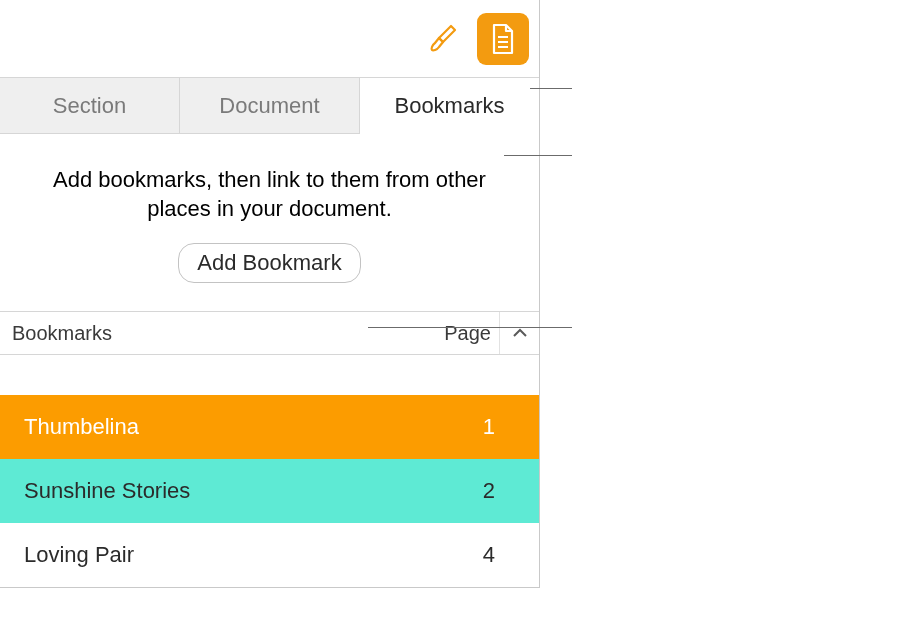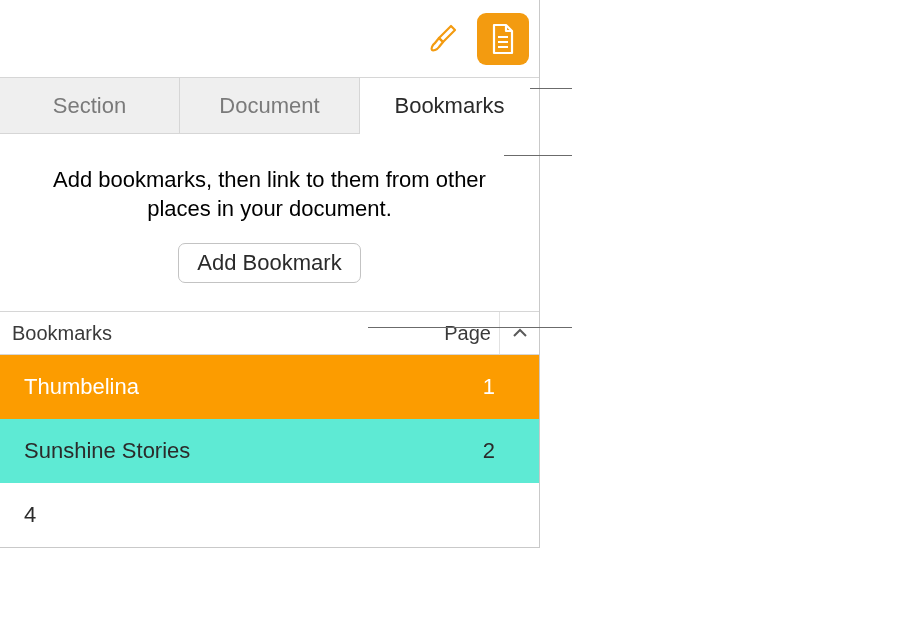--- a/index.html
+++ b/index.html
@@ -78,21 +78,21 @@
     .add-btn-wrap {
       display: flex;
       justify-content: center;
       padding-bottom: 28px;
     }
     .add-btn {
       font-size: 22px;
       color: #2b2b2b;
       background: #ffffff;
       border: 1px solid #c3c3c3;
-      border-radius: 7px;
+      border-radius: 16px;
       padding: 6px 18px;
       cursor: pointer;
     }
     .list-header {
       display: flex;
       align-items: center;
       height: 44px;
       border-top: 1px solid #d6d6d6;
       border-bottom: 1px solid #d6d6d6;
       font-size: 20px;
@@ -124,20 +124,21 @@
     }
     .list-row .row-name {
       flex: 1;
     }
     .list-row .row-page {
       padding-right: 20px;
     }
     .list-row.selected {
       background: #fc9c00;
       color: #ffffff;
+      margin-top: 40px;
     }
     .list-row.alt {
       background: #5eead4;
       color: #2b2b2b;
     }
     .list-row.normal {
       background: #ffffff;
       color: #2b2b2b;
     }
     .callout-line {
@@ -197,20 +198,21 @@
   <div id="bookmark-list">
       <div class="list-row selected">
         <div class="row-name">Thumbelina</div>
         <div class="row-page">1</div>
       </div>
       <div class="list-row alt">
         <div class="row-name">Sunshine Stories</div>
         <div class="row-page">2</div>
       </div>
       <div class="list-row normal">
+        <div class="row-name">Loving Pair</div>
         <div class="row-page">4</div>
       </div>
     </div>
 
 </div>
 
 <div class="callout-line line1"></div>
 <div class="callout-line line2"></div>
 <div class="callout-line line3"></div>
 

